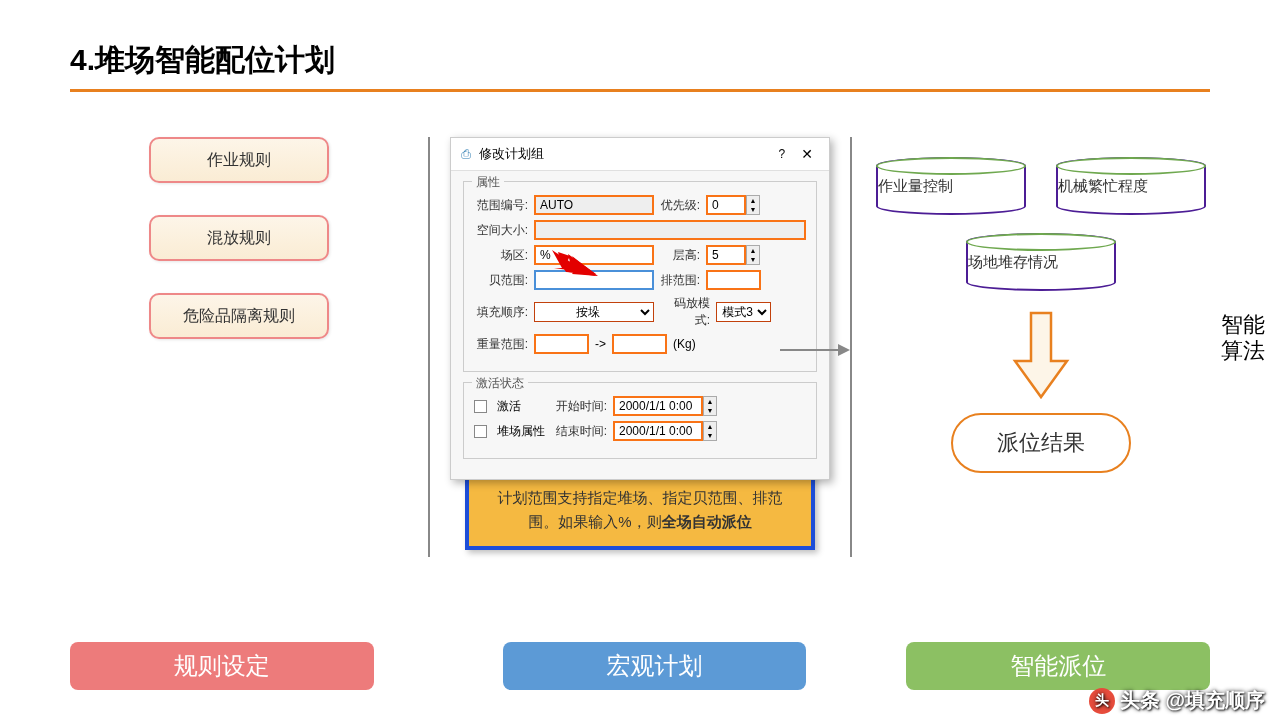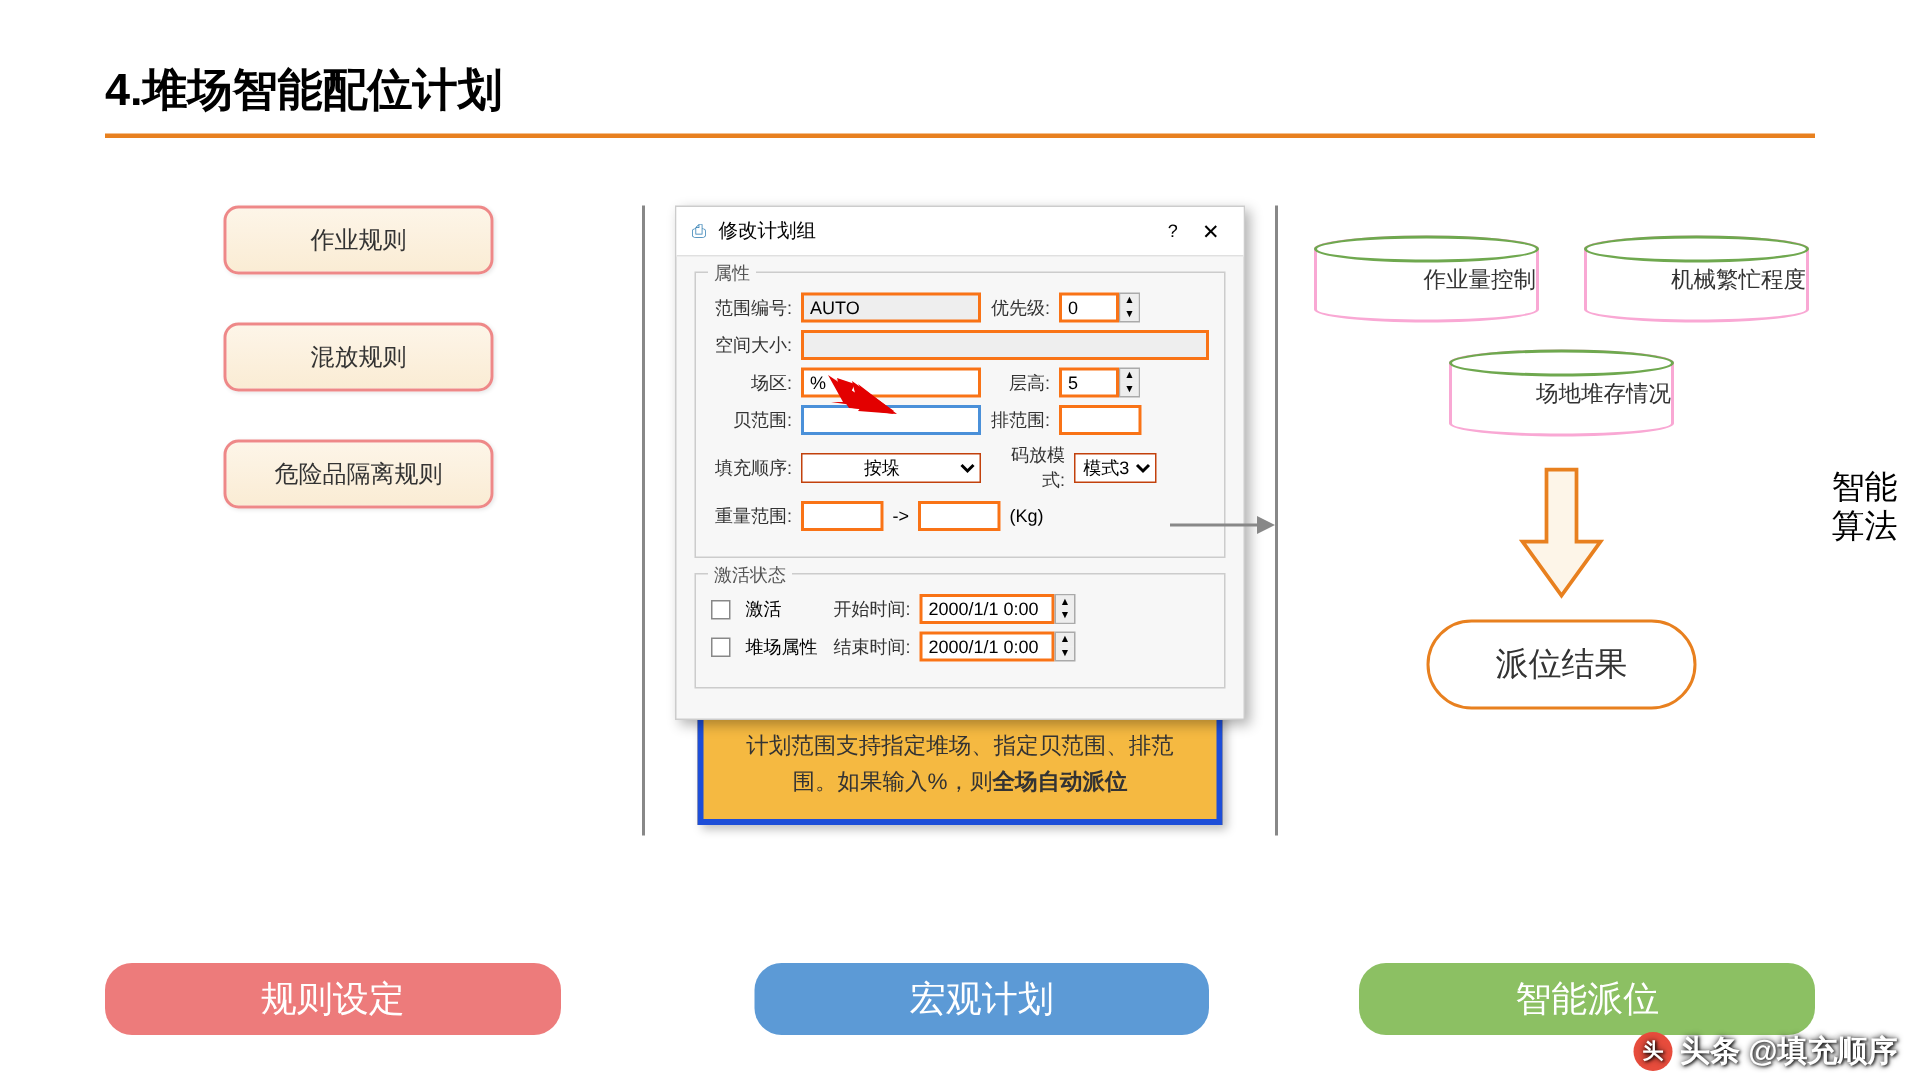--- a/index.html
+++ b/index.html
@@ -27,29 +27,29 @@
 .inp.ro { background: #eee; }
 .sel { border: 1px solid #c2410c; background: #fff; height: 20px; font-size: 12px; text-align: center; }
 .spin { display: flex; }
 .spin .inp { width: 40px; }
 .spin-btns { display:flex; flex-direction:column; border:1px solid #aaa; width:14px; height:20px; }
 .spin-btns div { flex:1; font-size:7px; text-align:center; line-height:9px; background:#eee; }
 .chk { width: 13px; height: 13px; border: 1px solid #888; background: #fff; margin-right: 4px; }
 .arrow-red { position: absolute; left: 97px; top: 108px; z-index: 10; pointer-events: none; }
 .callout { width: 350px; background: #f5b941; border: 4px solid #1d4ed8; padding: 12px 18px; text-align: center; font-size: 15px; color: #333; box-shadow: 3px 3px 6px rgba(0,0,0,0.25); margin-top: -10px; line-height: 1.6; }
 .callout b { font-weight: bold; }
-.cylinder { width: 150px; height: 58px; border: 2px solid #f9a8d4; border-radius: 50% / 15%; position: relative; display: flex; align-items: center; justify-content: flex-end; font-size: 15px; color: #333; background: #fff; }
+.cylinder { width: 150px; height: 58px; border: 2px solid #4c1d95; border-radius: 50% / 15%; position: relative; display: flex; align-items: center; justify-content: flex-start; font-size: 15px; color: #333; background: #fff; }
 .cylinder::before { content:''; position: absolute; top: -2px; left: -2px; right: -2px; height: 14px; border: 2px solid #6fa84f; border-radius: 50%; background: #fff; }
 .cyl-row { display: flex; gap: 30px; margin-bottom: 18px; }
 .big-arrow { margin: 10px 0 12px; }
 .result-box { width: 180px; height: 60px; border: 2px solid #e8801f; border-radius: 30px; display: flex; align-items: center; justify-content: center; font-size: 22px; color: #333; background: #fff; }
 .algo-label { position: absolute; right: -55px; top: 175px; font-size: 22px; writing-mode: horizontal-tb; line-height: 1.2; }
 .line-arrow { position: absolute; left: 780px; top: 340px; }
 .bottom-bar { position: absolute; bottom: 30px; left: 70px; right: 70px; display: flex; gap: 100px; }
-.bar-btn { flex: 1; height: 48px; border-radius: 18px; display: flex; align-items: center; justify-content: center; font-size: 24px; color: #fff; }
+.bar-btn { flex: 1; height: 48px; border-radius: 8px; display: flex; align-items: center; justify-content: center; font-size: 24px; color: #fff; }
 .bar-red { background: #ed7b7b; }
 .bar-blue { background: #5c9ad6; margin-left: 29px; }
 .bar-green { background: #8cc063; }
 .watermark { position: absolute; right: 15px; bottom: 6px; font-size: 20px; color: #fff; font-weight: bold; text-shadow: 0 0 4px rgba(0,0,0,0.9), 1px 1px 2px rgba(0,0,0,0.8); display: flex; align-items: center; gap: 5px; }
 .wm-icon { width: 26px; height: 26px; border-radius: 50%; background: #e74c3c; color:#fff; display:flex; align-items:center; justify-content:center; font-size:14px; font-weight:bold; }
 .col3 { padding-top: 20px; }
 </style>
 </head>
 <body>
 

